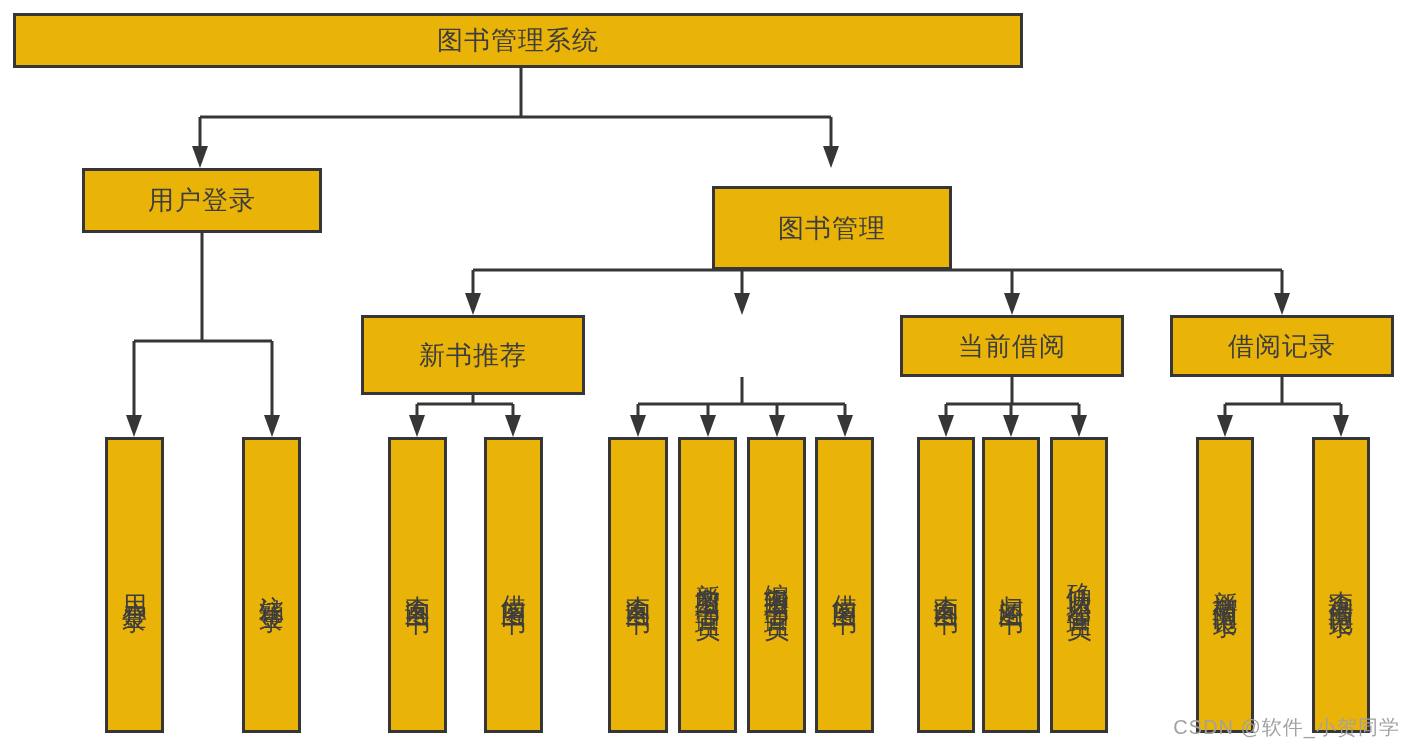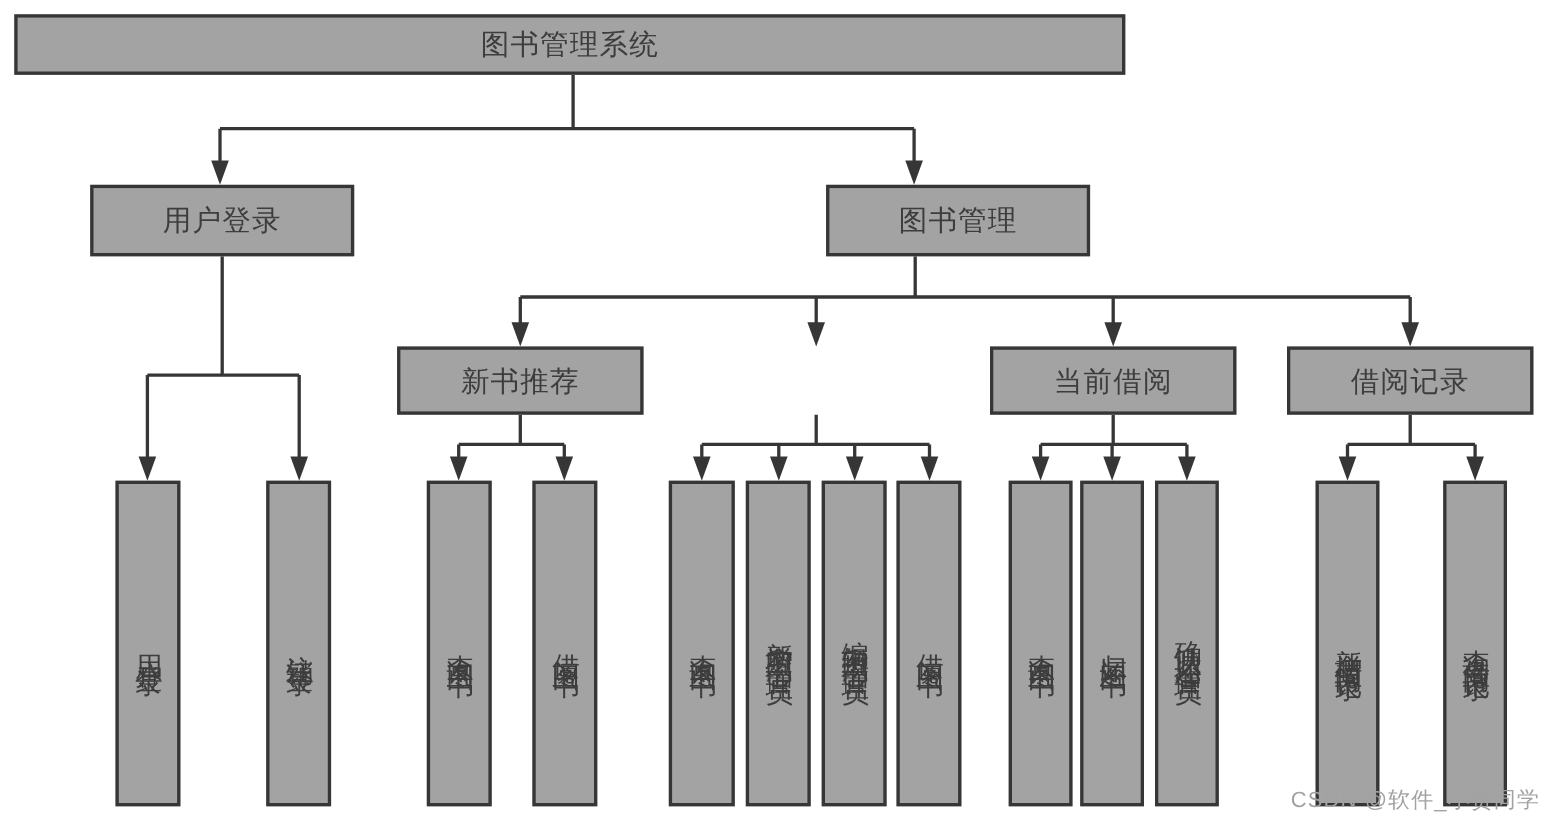--- a/index.html
+++ b/index.html
@@ -13,21 +13,21 @@
   }
   .connectors {
     position: absolute;
     left: 0; top: 0;
     z-index: 0;
   }
   .node {
     position: absolute;
     box-sizing: border-box;
     border: 3px solid #363636;
-    background: #a3a3a3;
+    background: #eab308;
     display: flex;
     align-items: center;
     justify-content: center;
     color: #3d3d3d;
     z-index: 1;
   }
   .node .h-label {
     font-size: 26px;
     letter-spacing: 1px;
     white-space: nowrap;
@@ -115,25 +115,25 @@
     </g>
   </svg>
 
   <div class="node" style="left:13px; top:13px; width:1010px; height:55px;">
     <span class="h-label">图书管理系统</span>
   </div>
 
   <div class="node" style="left:82px; top:168px; width:240px; height:65px;">
     <span class="h-label">用户登录</span>
   </div>
-  <div class="node" style="left:712px; top:168px; width:240px; height:65px;margin-left:39px;">
+  <div class="node" style="left:712px; top:186px; width:240px; height:84px;">
     <span class="h-label">图书管理</span>
   </div>
 
-  <div class="node" style="left:361px; top:315px; width:224px; height:62px;">
+  <div class="node" style="left:361px; top:315px; width:224px; height:80px;">
     <span class="h-label">新书推荐</span>
   </div>
   <div class="node" style="left:900px; top:315px; width:224px; height:62px;text-align:right;">
     <span class="h-label">当前借阅</span>
   </div>
   <div class="node" style="left:1170px; top:315px; width:224px; height:62px;">
     <span class="h-label">借阅记录</span>
   </div>
 
   <div class="node vnode" style="left:105px; top:437px; width:59px; height:296px;">

